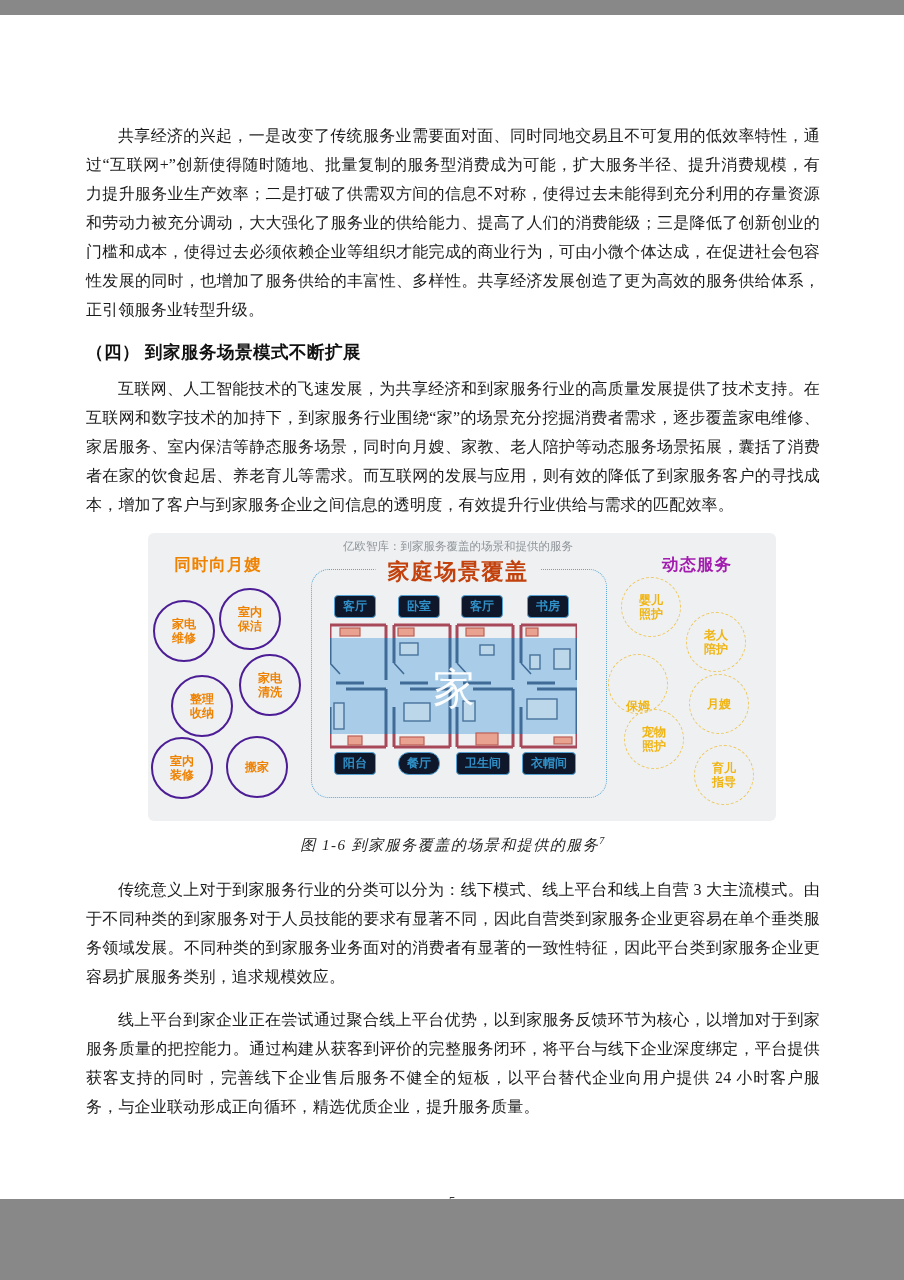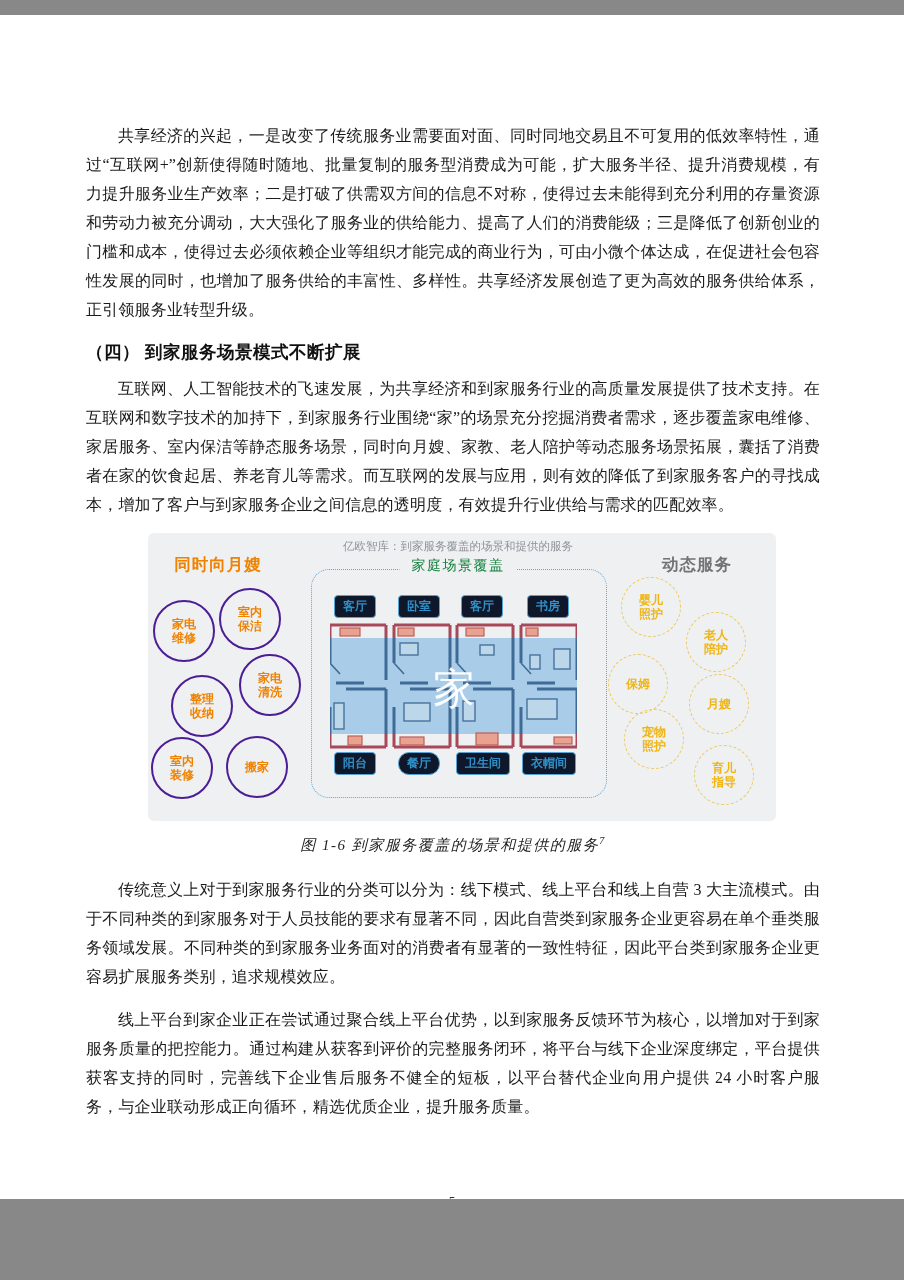--- a/index.html
+++ b/index.html
@@ -46,34 +46,34 @@
     font-size: 11.5px; color: #8f9398;
   }
   .side-header {
     position: absolute; top: 21px;
     transform: translateX(-50%);
     font-family: "Liberation Sans", sans-serif;
     font-size: 16.5px; font-weight: bold; letter-spacing: 1px;
     white-space: nowrap;
   }
   .static-header  { left: 218px; margin-left: -148px; color: #ef8200; }
-  .dynamic-header { left: 697px; margin-left: -148px; color: #737373; }
+  .dynamic-header { left: 697px; margin-left: -148px; color: #a21caf; }
   .center-panel {
     position: absolute; left: 163px; top: 36px;
     width: 294px; height: 227px;
     border: 1.6px dotted #5aa7d6;
     border-radius: 18px;
   }
   .center-header {
     position: absolute; left: 310px; top: 24px;
     transform: translateX(-50%);
     background: #eef0f2;
     padding: 0 12px;
     font-family: "Liberation Sans", sans-serif;
-    font-size: 14px; font-weight: normal; color: #15803d;
+    font-size: 22px; font-weight: bold; color: #c2410c;
     letter-spacing: 1.5px; white-space: nowrap;
   }
   .circle {
     position: absolute;
     width: 58px; height: 58px;
     border-radius: 50%;
     display: flex; align-items: center; justify-content: center;
     font-family: "Liberation Sans", sans-serif;
     font-size: 12px; font-weight: bold; line-height: 1.2;
     text-align: center;
@@ -82,21 +82,21 @@
   .sc { border: 2px solid #4c1d95; color: #ef8200; }
   .dc { border: 1.5px dashed #eec75c; color: #f0b512; }
   .sc1 { left: 5px;   top: 67px;  }
   .sc2 { left: 71px;  top: 55px;  }
   .sc3 { left: 91px;  top: 121px; }
   .sc4 { left: 23px;  top: 142px; }
   .sc5 { left: 3px;   top: 204px; }
   .sc6 { left: 78px;  top: 203px; }
   .dc1 { left: 473px; top: 44px;  }
   .dc2 { left: 538px; top: 79px;  }
-  .dc3 { left: 460px; top: 121px; }
+  .dc3 { left: 460px; top: 121px; align-items: flex-end; }
   .dc4 { left: 541px; top: 141px; }
   .dc5 { left: 476px; top: 176px; }
   .dc6 { left: 546px; top: 212px; }
   .room-label {
     position: absolute;
     transform: translateX(-50%);
     background: #0f172a;
     border: 1.5px solid #54a3d4;
     border-radius: 4px;
     padding: 2px 8px;

